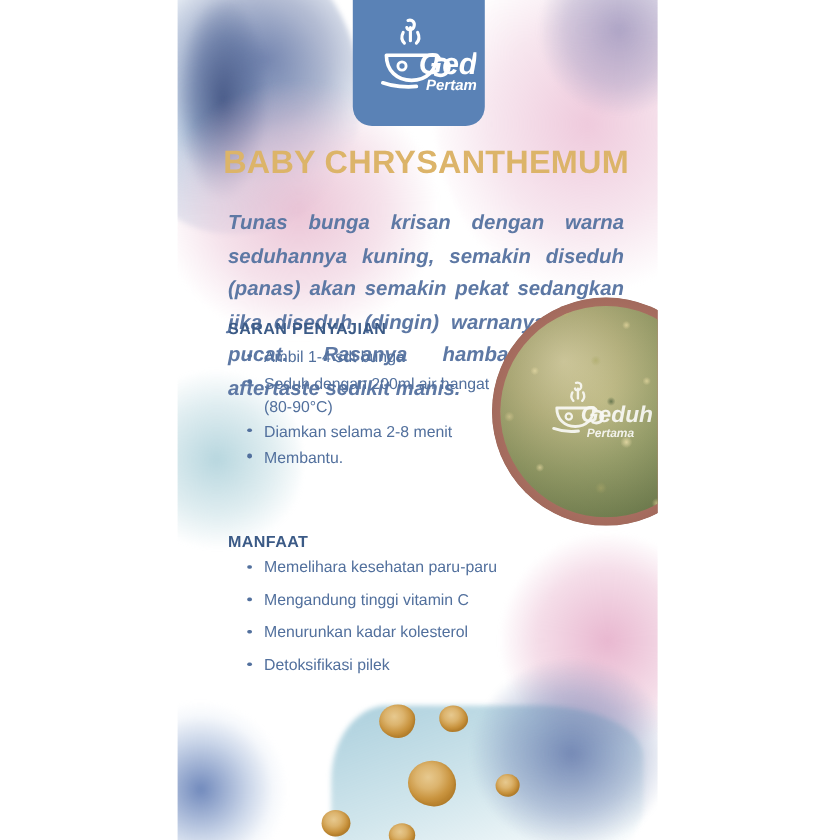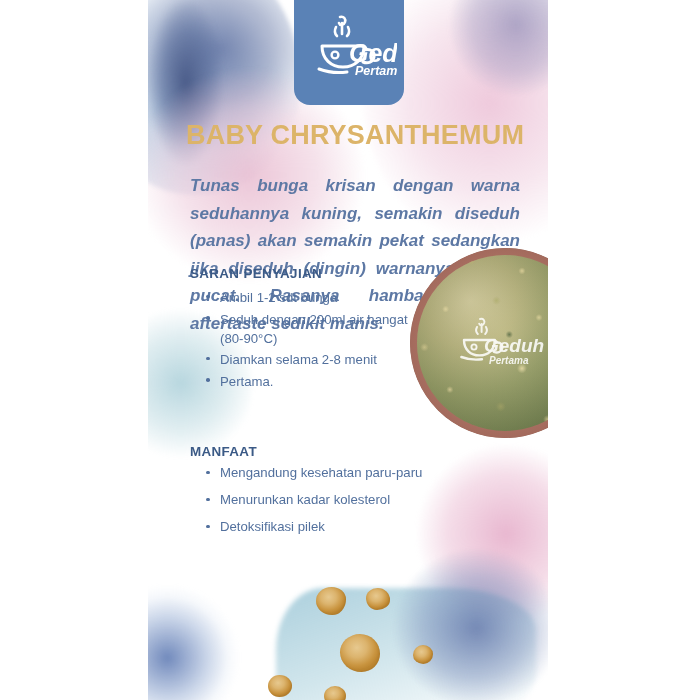--- a/index.html
+++ b/index.html
@@ -373,24 +373,24 @@
       </svg>
     </div>
 
     <div id="product-title">BABY CHRYSANTHEMUM</div>
 
     <p id="product-description">Tunas bunga krisan dengan warna seduhannya kuning, semakin diseduh (panas) akan semakin pekat sedangkan jika diseduh (dingin) warnanya kuning pucat. Rasanya hambar dengan aftertaste sedikit manis.</p>
 
     <div class="section-heading" id="serving-heading">SARAN PENYAJIAN</div>
 
     <ul class="bullet-list" id="serving-list">
-      <li>Ambil 1-2 sdt bunga</li>
+      <li>Ambil 1-4 sdt bunga</li>
       <li>Seduh dengan 200ml air hangat (80-90°C)</li>
       <li>Diamkan selama 2-8 menit</li>
-      <li>Pertama.</li>
+      <li>Membantu.</li>
     </ul>
 
     <div id="product-photo">
       <div class="bowl-rim"></div>
       <div class="bowl-inner"></div>
       <svg id="photo-watermark" width="118" height="58" viewBox="0 0 118 58">
         <g fill="none" stroke="#ffffff" stroke-width="2" stroke-linecap="round" opacity="0.92">
           <path d="M34 5 c 3.5 -0.8 5 1.6 4.2 4 c -0.9 2.4 -4.2 3.2 -5 0.8"></path>
           <path d="M35.6 10 l 0 8"></path>
           <path d="M31 13 c -1.6 3 -0.8 5.4 0.8 7"></path>
@@ -405,21 +405,22 @@
         <g fill="#ffffff" font-family="'Liberation Sans', sans-serif" opacity="0.95">
           <text x="38" y="38" font-size="19" font-weight="700" font-style="italic">Geduh</text>
           <text x="43" y="50" font-size="10" font-weight="700" font-style="italic">Pertama</text>
         </g>
       </svg>
     </div>
 
     <div class="section-heading" id="benefits-heading">MANFAAT</div>
 
     <ul class="bullet-list" id="benefits-list">
-      <li>Mengandung kesehatan paru-paru</li>
+      <li>Memelihara kesehatan paru-paru</li>
+      <li>Mengandung tinggi vitamin C</li>
       <li>Menurunkan kadar kolesterol</li>
       <li>Detoksifikasi pilek</li>
     </ul>
 
     <div class="dried-flower" id="flower-1"></div>
     <div class="dried-flower" id="flower-2"></div>
     <div class="dried-flower" id="flower-3"></div>
     <div class="dried-flower" id="flower-4"></div>
     <div class="dried-flower" id="flower-5"></div>
     <div class="dried-flower" id="flower-6"></div>

